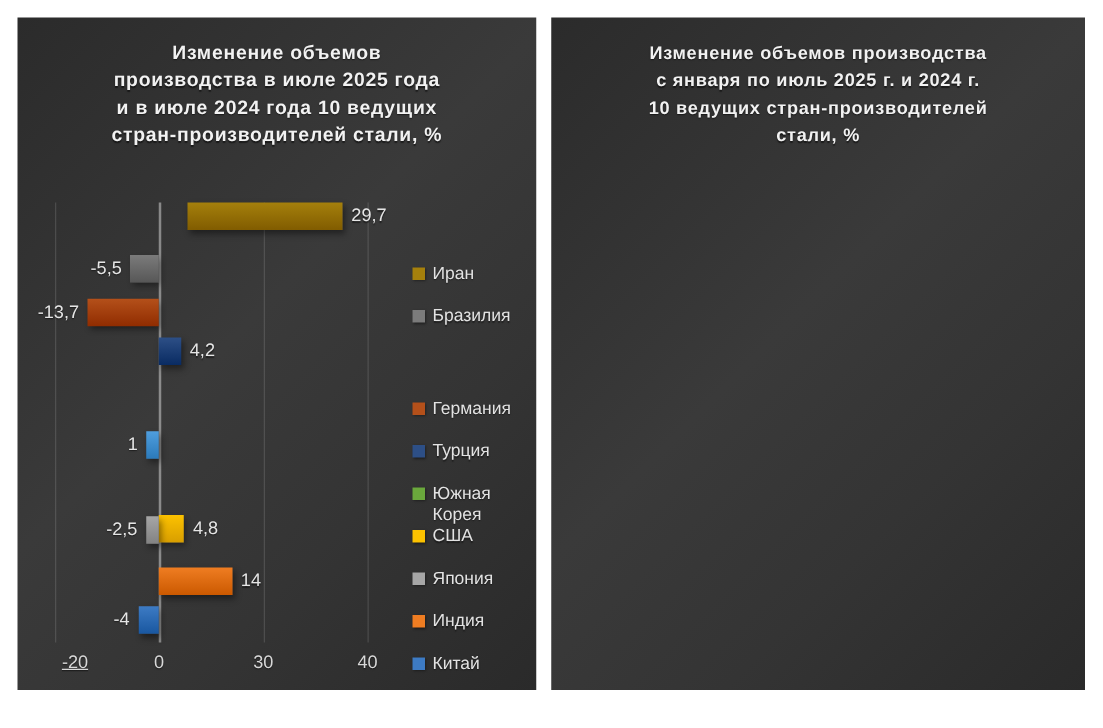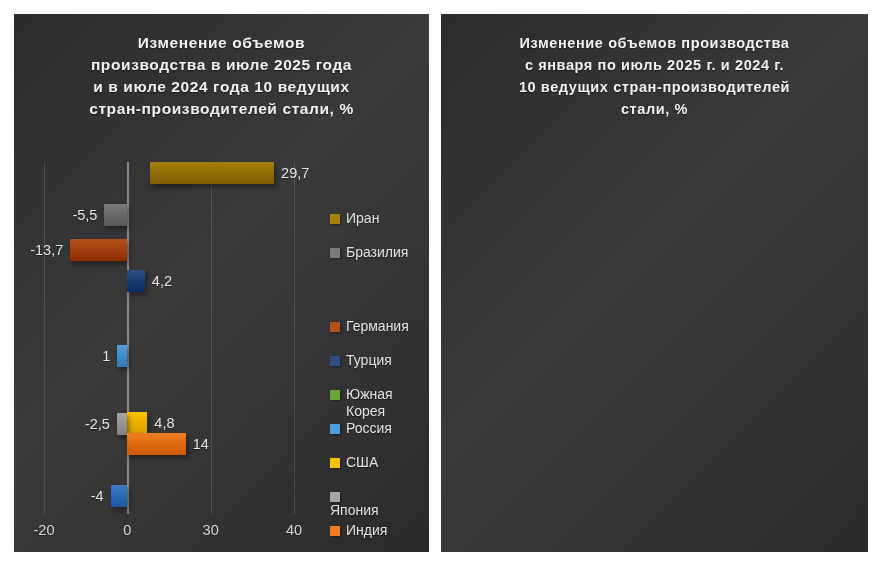--- a/index.html
+++ b/index.html
@@ -79,31 +79,31 @@
           <div class="dlabel" style="right: 208.667px;">1</div>
         </div>
         <div class="barrow" style="top: 217.888px; height: 21.824px; margin-top: 32px;">
           <div class="bar" style="background: linear-gradient(rgb(252, 194, 0) 0%, rgb(216, 158, 0) 100%); left: 83.3333px; width: 20px;"></div>
           <div class="dlabel" style="left: 110.333px;">4,8</div>
         </div>
         <div class="barrow" style="top: 251px; height: 21.824px;">
           <div class="bar" style="background: linear-gradient(rgb(166, 166, 166) 0%, rgb(130, 130, 130) 100%); left: 72.9167px; width: 10.4167px;"></div>
           <div class="dlabel" style="right: 209.083px;">-2,5</div>
         </div>
-        <div class="barrow" style="top: 271px; height: 21.824px; padding-left: 17px;">
+        <div class="barrow" style="top: 292px; height: 21.824px; padding-left: 17px;">
           <div class="bar" style="background: linear-gradient(rgb(239, 125, 34) 0%, rgb(203, 89, 0) 100%); left: 83.3333px; width: 58.3333px;"></div>
           <div class="dlabel" style="left: 148.667px;">14</div>
         </div>
         <div class="barrow" style="top: 323.488px; height: 21.824px;">
           <div class="bar" style="background: linear-gradient(rgb(61, 123, 196) 0%, rgb(25, 87, 160) 100%); left: 66.6667px; width: 16.6667px;"></div>
           <div class="dlabel" style="right: 215.333px;">-4</div>
         </div>
       </div>
     <div class="axis" id="axis-left" style="left: 30px; top: 508px; width: 275px; height: 20px;">
-        <div class="tick" style="left: 0px;">-20</div>
+        <div class="tick" style="left: 16px; text-decoration: underline;">-20</div>
         <div class="tick" style="left: 83.3333px;">0</div>
         <div class="tick" style="left: 166.667px;">30</div>
         <div class="tick" style="left: 250px;">40</div>
       </div>
     <div class="legend" id="legend-left">
         <div class="leg-item" style="height: 34px;">
           <span class="swatch" style="background: rgb(165, 128, 12);"></span>
           <span class="leg-label">Иран</span>
         </div>
         <div class="leg-item" style="height: 34px;">
@@ -116,28 +116,24 @@
         </div>
         <div class="leg-item" style="height: 34px;">
           <span class="swatch" style="background: rgb(45, 79, 134);"></span>
           <span class="leg-label">Турция</span>
         </div>
         <div class="leg-item" style="height: 34px;">
           <span class="swatch" style="background: rgb(106, 168, 60);"></span>
           <span class="leg-label">Южная Корея</span>
         </div>
         <div class="leg-item" style="height: 34px;">
-          <span class="swatch" style="background: rgb(79, 158, 222);"></span>
-          <span class="leg-label">Россия</span>
-        </div>
-        <div class="leg-item" style="height: 34px;">
           <span class="swatch" style="background: rgb(252, 194, 0);"></span>
           <span class="leg-label">США</span>
         </div>
-        <div class="leg-item" style="height: 34px; flex-direction: column;">
+        <div class="leg-item" style="height: 34px;">
           <span class="swatch" style="background: rgb(166, 166, 166);"></span>
           <span class="leg-label">Япония</span>
         </div>
         <div class="leg-item" style="height: 34px;">
           <span class="swatch" style="background: rgb(239, 125, 34);"></span>
           <span class="leg-label">Индия</span>
         </div>
         <div class="leg-item" style="height: 34px;">
           <span class="swatch" style="background: rgb(61, 123, 196);"></span>
           <span class="leg-label">Китай</span>

